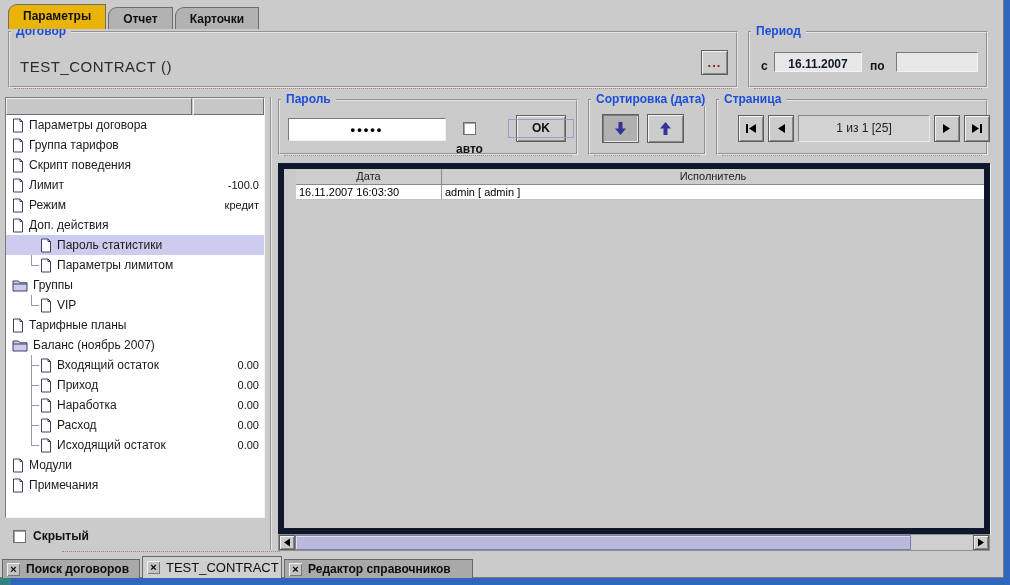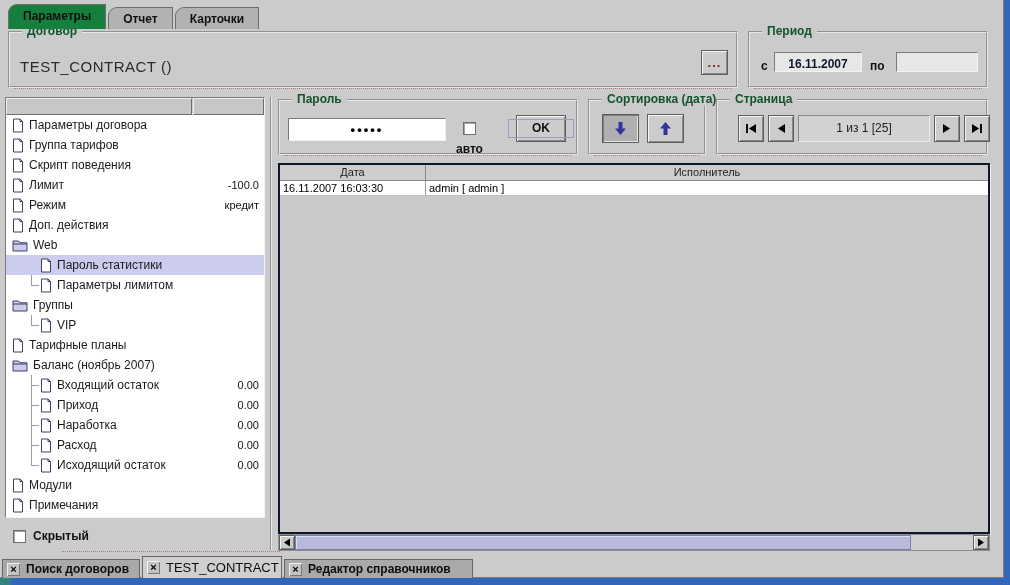--- a/index.html
+++ b/index.html
@@ -7,26 +7,26 @@
     font-family:"Liberation Sans", sans-serif; background:#2f67bd; }
   #win { position:absolute; left:0; top:0; width:1004px; height:578px;
     background:#cbcbcb; border-right:1px solid #7d7d7d; border-bottom:1px solid #7d7d7d; }
   #teal-corner { position:absolute; left:0; top:578px; width:11px; height:7px; background:#2f8383; }
 
   
   #top-tab-bar { position:absolute; left:8px; top:4px; height:25px; display:flex; align-items:flex-end; }
   .ttab { height:22px; padding:3px 14px 3px 14px; background:#b2b2b2;
     border:1px solid #6d6d6d; border-bottom:none; border-top-left-radius:9px; margin-right:2px;
     font-weight:bold; font-size:12px; color:#111; line-height:16px; }
-  .ttab.active { background:#15803d; height:25px; position:relative; z-index:2; }
+  .ttab.active { background:#eab308; height:25px; position:relative; z-index:2; }
 
   
   .group { position:absolute; border:2px groove #e6e6e6; }
-  .gtitle { position:absolute; top:-9px; left:12px; background:#cbcbcb; padding:0 5px;
-    font-weight:bold; font-size:12px; color:#14532d; white-space:nowrap; }
+  .gtitle { position:absolute; top:-9px; left:1px; background:#cbcbcb; padding:0 5px;
+    font-weight:bold; font-size:12px; color:#1d4ed8; white-space:nowrap; }
   .red-edge::after { content:''; position:absolute; left:4px; right:4px; bottom:-3px;
     border-bottom:1px dotted rgba(165,60,60,.55); }
 
   #contract-group { left:8px; top:31px; width:730px; height:57px; }
   #contract-value { position:absolute; left:10px; top:25px; font-size:15px; color:#2b2b2b; letter-spacing:.5px; }
   #browse-btn { position:absolute; right:8px; top:17px; width:27px; height:25px;
     color:#8b2020; font-size:13px; letter-spacing:1px; line-height:10px; }
 
   #period-group { left:748px; top:31px; width:240px; height:57px; }
   .plabel { position:absolute; font-weight:bold; font-size:12px; color:#111; top:26px; }
@@ -88,21 +88,21 @@
 
   #pager-group { left:716px; top:99px; width:272px; height:56px; }
   #pager-row { position:absolute; left:20px; top:14px; height:27px; display:flex; gap:4px; align-items:stretch; }
   .pgbtn { width:26px; }
   #pager-status { width:132px; background:#d2d2d2; border:1px solid;
     border-color:#8a8a8a #eaeaea #eaeaea #8a8a8a; font-size:12px; color:#222;
     text-align:center; line-height:25px; }
 
   
   #log-table { position:absolute; left:278px; top:163px; width:712px; height:371px;
-    background:#c9c9c9; border:2px solid #0f172a; box-shadow:1px 1px 0 #eee; }
+    background:#c9c9c9; border:6px solid #0f172a; box-shadow:1px 1px 0 #eee;padding-left:12px; }
   .t-head { display:flex; height:16px; background:#cdcdcd; border-bottom:1px solid #8a8a8a; }
   .t-hcell { font-size:11px; color:#222; text-align:center; line-height:15px;
     border-right:1px solid #8a8a8a; overflow:hidden; }
   .t-hc1 { width:146px; } .t-hc2 { flex:1; border-right:none; }
   .t-row { display:flex; height:15px; background:#fff; border-bottom:1px solid #c2c2c2; }
   .t-cell { font-size:11px; color:#000; line-height:14px; padding:0 3px;
     border-right:1px solid #9a9a9a; white-space:nowrap; overflow:hidden; }
   .t-c1 { width:146px; } .t-c2 { flex:1; border-right:none; }
 
   
@@ -200,28 +200,20 @@
           <span class="tvalue">кредит</span>
         </div>
         <div class="tree-row ">
           <svg class="doc-ico" width="12" height="15" viewBox="0 0 12 15">
             <path d="M1.5 1 H8 L10.5 3.5 V14 H1.5 Z" fill="#fff" stroke="#3f3f63"></path>
             <path d="M8 1 V3.5 H10.5" fill="none" stroke="#3f3f63"></path>
           </svg>
           <span class="tlabel">Доп. действия</span>
           <span class="tvalue"></span>
         </div>
-        <div class="tree-row ">
-          <svg class="folder-ico" width="16" height="13" viewBox="0 0 16 13">
-            <path d="M1 2 H6.5 L8 3.8 H15 V12 H1 Z" fill="#ccccee" stroke="#3f3f63"></path>
-            <path d="M1 5 H15" fill="none" stroke="#3f3f63"></path>
-          </svg>
-          <span class="tlabel">Web</span>
-          <span class="tvalue"></span>
-        </div>
         <div class="tree-row selected">
           <span class="indent"></span>
           <span class="conn none"></span>
           <svg class="doc-ico" width="12" height="15" viewBox="0 0 12 15">
             <path d="M1.5 1 H8 L10.5 3.5 V14 H1.5 Z" fill="#fff" stroke="#3f3f63"></path>
             <path d="M8 1 V3.5 H10.5" fill="none" stroke="#3f3f63"></path>
           </svg>
           <span class="tlabel">Пароль статистики</span>
           <span class="tvalue"></span>
         </div>

